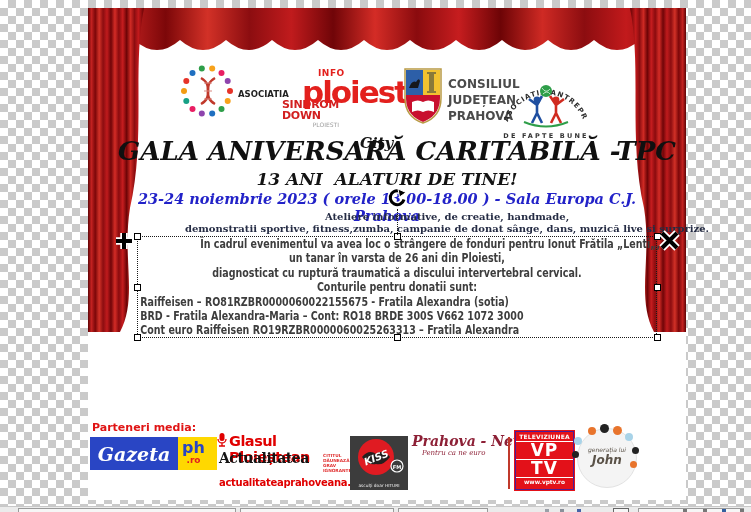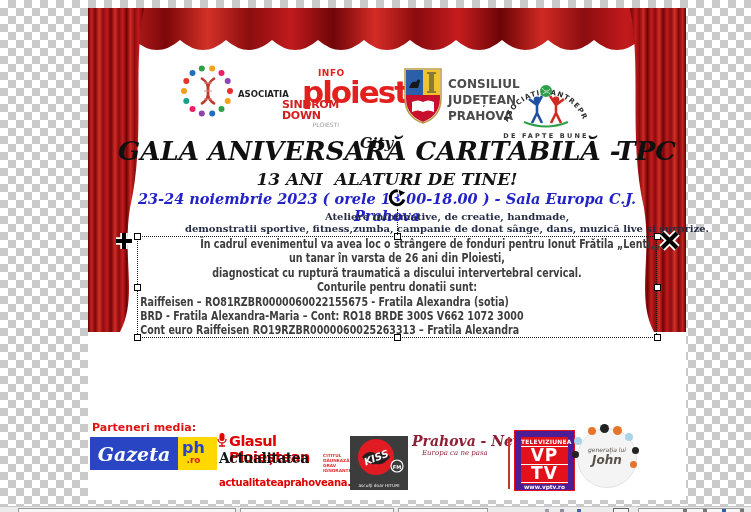--- a/index.html
+++ b/index.html
@@ -65,21 +65,21 @@
   .glasul-title{position:absolute;left:12px;top:2px;font-size:14.5px;font-weight:bold;color:#e00000;letter-spacing:-0.5px;}
   .glasul-sub{position:absolute;left:2px;top:19px;font-family:"DejaVu Serif","Liberation Serif",serif;font-weight:bold;font-size:14px;color:#141414;letter-spacing:-0.5px;}
   .glasul-side{position:absolute;left:106px;top:22px;font-size:4.3px;font-weight:bold;color:#e03030;line-height:5px;}
   .glasul-url{position:absolute;left:2px;top:46px;font-size:10px;font-weight:bold;color:#e00000;letter-spacing:-0.3px;}
   .kiss{position:absolute;left:262px;top:428px;width:58px;height:54px;background:#3c3c3c;}
   .kiss-tag{position:absolute;left:0;bottom:2px;width:100%;text-align:center;font-size:4.3px;color:#efefef;}
   .news{position:absolute;left:324px;top:425px;width:100px;height:40px;color:#8d2036;}
   .news-name{font-family:"DejaVu Serif","Liberation Serif",serif;font-style:italic;font-weight:bold;font-size:14px;white-space:nowrap;}
   .news-tag{font-family:"DejaVu Serif","Liberation Serif",serif;font-style:italic;font-size:7px;margin-left:10px;}
   .news-divider{position:absolute;left:420px;top:429px;width:2px;height:52px;background:#c0392b;}
-  .vptv{position:absolute;left:427px;top:423px;width:59px;height:59px;background:#e31119;border:6px solid #4c1d95;
+  .vptv{position:absolute;left:427px;top:423px;width:59px;height:59px;background:#e31119;border:1px solid #4c1d95;
     outline:1px solid #e31119;box-sizing:border-box;color:#fff;text-align:center;}
   .vptv-top{font-size:6px;font-weight:bold;border-bottom:1px solid #fff;padding:1px 0;letter-spacing:0.2px;}
   .vptv-vp,.vptv-tv{font-size:17px;font-weight:bold;line-height:17px;letter-spacing:1px;}
   .vptv-vp{border-bottom:1px solid #fff;} .vptv-tv{border-bottom:1px solid #fff;}
   .vptv-url{font-size:5.8px;font-weight:bold;padding-top:1px;}
   .john{position:absolute;left:489px;top:420px;width:58px;height:58px;background:#f4f4f4;border:1px solid #e2e2e2;
     border-radius:50%;text-align:center;}
   .john-dot{position:absolute;border-radius:50%;}
   .john-l1{margin-top:17px;font-size:6px;color:#5a5248;font-style:italic;}
   .john-l2{font-size:12px;color:#5a5248;font-style:italic;font-weight:bold;}
@@ -231,21 +231,21 @@
         <path d="M12,21 Q19,13 26,18 Q33,13 40,21 Q33,30 26,28 Q19,30 12,21 Z" fill="#241f1f"></path>
         <text x="26" y="25" text-anchor="middle" font-size="10" font-weight="bold" font-style="italic" fill="#fff" transform="rotate(-22 26 21)">KISS</text>
         <circle cx="47" cy="30" r="6" fill="#3c3c3c" stroke="#fff" stroke-width="1.2"></circle>
         <text x="47" y="32.5" text-anchor="middle" font-size="5" font-weight="bold" fill="#fff">FM</text>
       </svg>
       <div class="kiss-tag">asculți doar HITURI</div>
     </div>
 
     <div class="news">
       <div class="news-name">Prahova - News.ro</div>
-      <div class="news-tag">Europa ca ne pasa</div>
+      <div class="news-tag">Pentru ca ne euro</div>
     </div>
     <div class="news-divider"></div>
 
     <div class="vptv">
       <div class="vptv-top">TELEVIZIUNEA</div>
       <div class="vptv-vp">VP</div>
       <div class="vptv-tv">TV</div>
       <div class="vptv-url">www.vptv.ro</div>
     </div>
 

